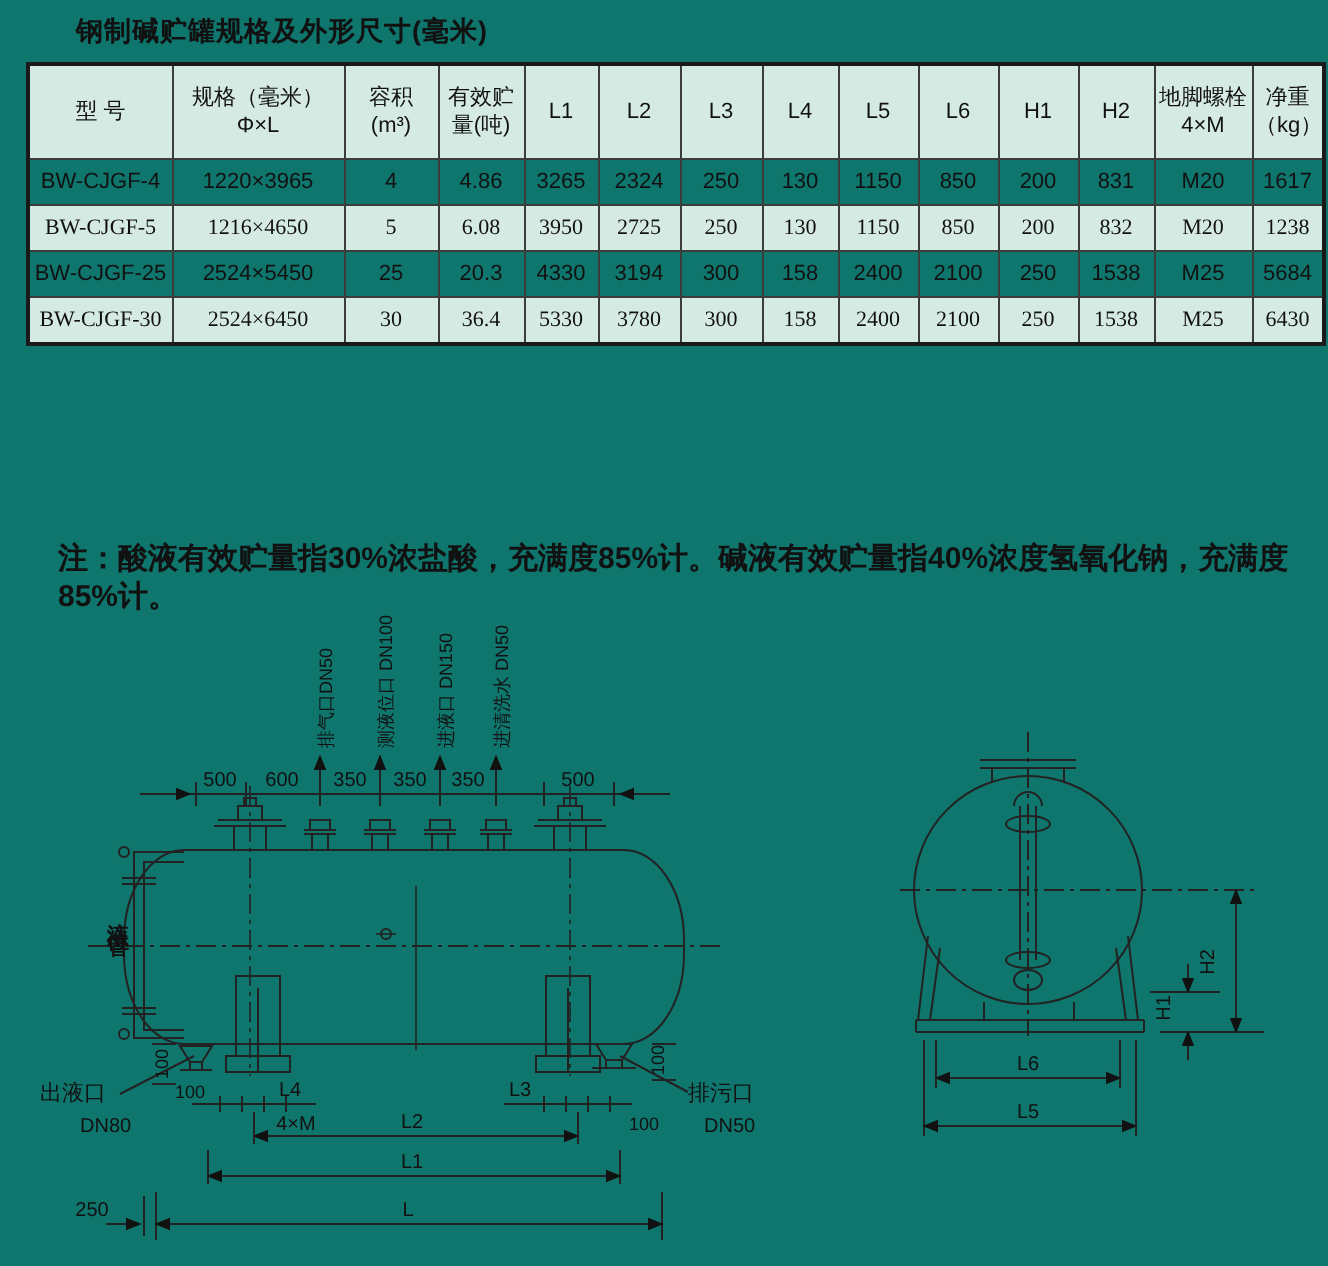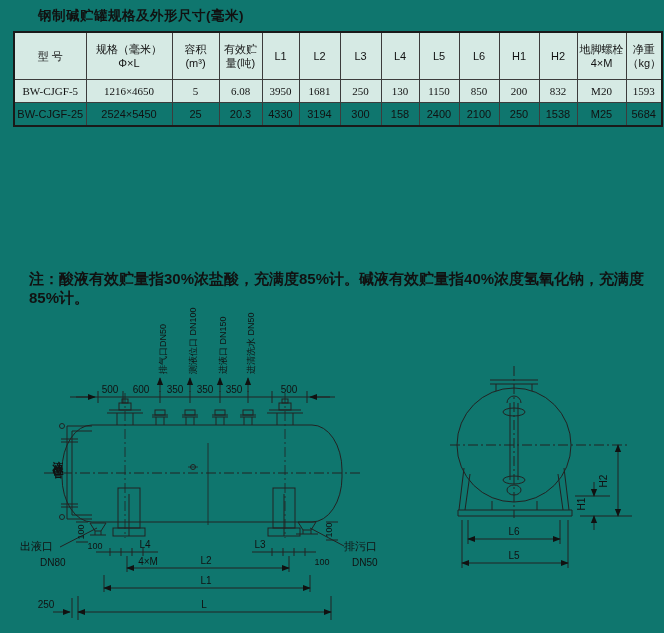--- a/index.html
+++ b/index.html
@@ -106,52 +106,84 @@
             <span class="hl">地脚螺栓</span>
             <span class="hl">4×M</span>
           </th>
         <th>
             <span class="hl">净重</span>
             <span class="hl">（kg）</span>
           </th>
       </tr>
     </thead>
     <tbody>
+        <tr>
+          <td>BW-CJGF-4</td>
+          <td>1220×3965</td>
+          <td>4</td>
+          <td>4.86</td>
+          <td>3265</td>
+          <td>2324</td>
+          <td>250</td>
+          <td>130</td>
+          <td>1150</td>
+          <td>850</td>
+          <td>200</td>
+          <td>831</td>
+          <td>M20</td>
+          <td>1617</td>
+        </tr>
         <tr class="tint">
           <td>BW-CJGF-5</td>
           <td>1216×4650</td>
           <td>5</td>
           <td>6.08</td>
           <td>3950</td>
-          <td>1681</td>
+          <td>2725</td>
           <td>250</td>
           <td>130</td>
           <td>1150</td>
           <td>850</td>
           <td>200</td>
           <td>832</td>
           <td>M20</td>
-          <td>1593</td>
+          <td>1238</td>
         </tr>
         <tr>
           <td>BW-CJGF-25</td>
           <td>2524×5450</td>
           <td>25</td>
           <td>20.3</td>
           <td>4330</td>
           <td>3194</td>
           <td>300</td>
           <td>158</td>
           <td>2400</td>
           <td>2100</td>
           <td>250</td>
           <td>1538</td>
           <td>M25</td>
           <td>5684</td>
         </tr>
+        <tr class="tint">
+          <td>BW-CJGF-30</td>
+          <td>2524×6450</td>
+          <td>30</td>
+          <td>36.4</td>
+          <td>5330</td>
+          <td>3780</td>
+          <td>300</td>
+          <td>158</td>
+          <td>2400</td>
+          <td>2100</td>
+          <td>250</td>
+          <td>1538</td>
+          <td>M25</td>
+          <td>6430</td>
+        </tr>
       </tbody>
   </table>
 
   <div class="note">注：酸液有效贮量指30%浓盐酸，充满度85%计。碱液有效贮量指40%浓度氢氧化钠，充满度85%计。</div>
 
   <svg class="drawing" width="664" height="333" viewBox="0 0 664 333">
     <defs>
       <marker id="arr" viewBox="0 0 10 10" refX="9" refY="5" markerWidth="8" markerHeight="8" orient="auto-start-reverse">
         <path d="M0,1 L10,5 L0,9 z" fill="#111"></path>
       </marker>

